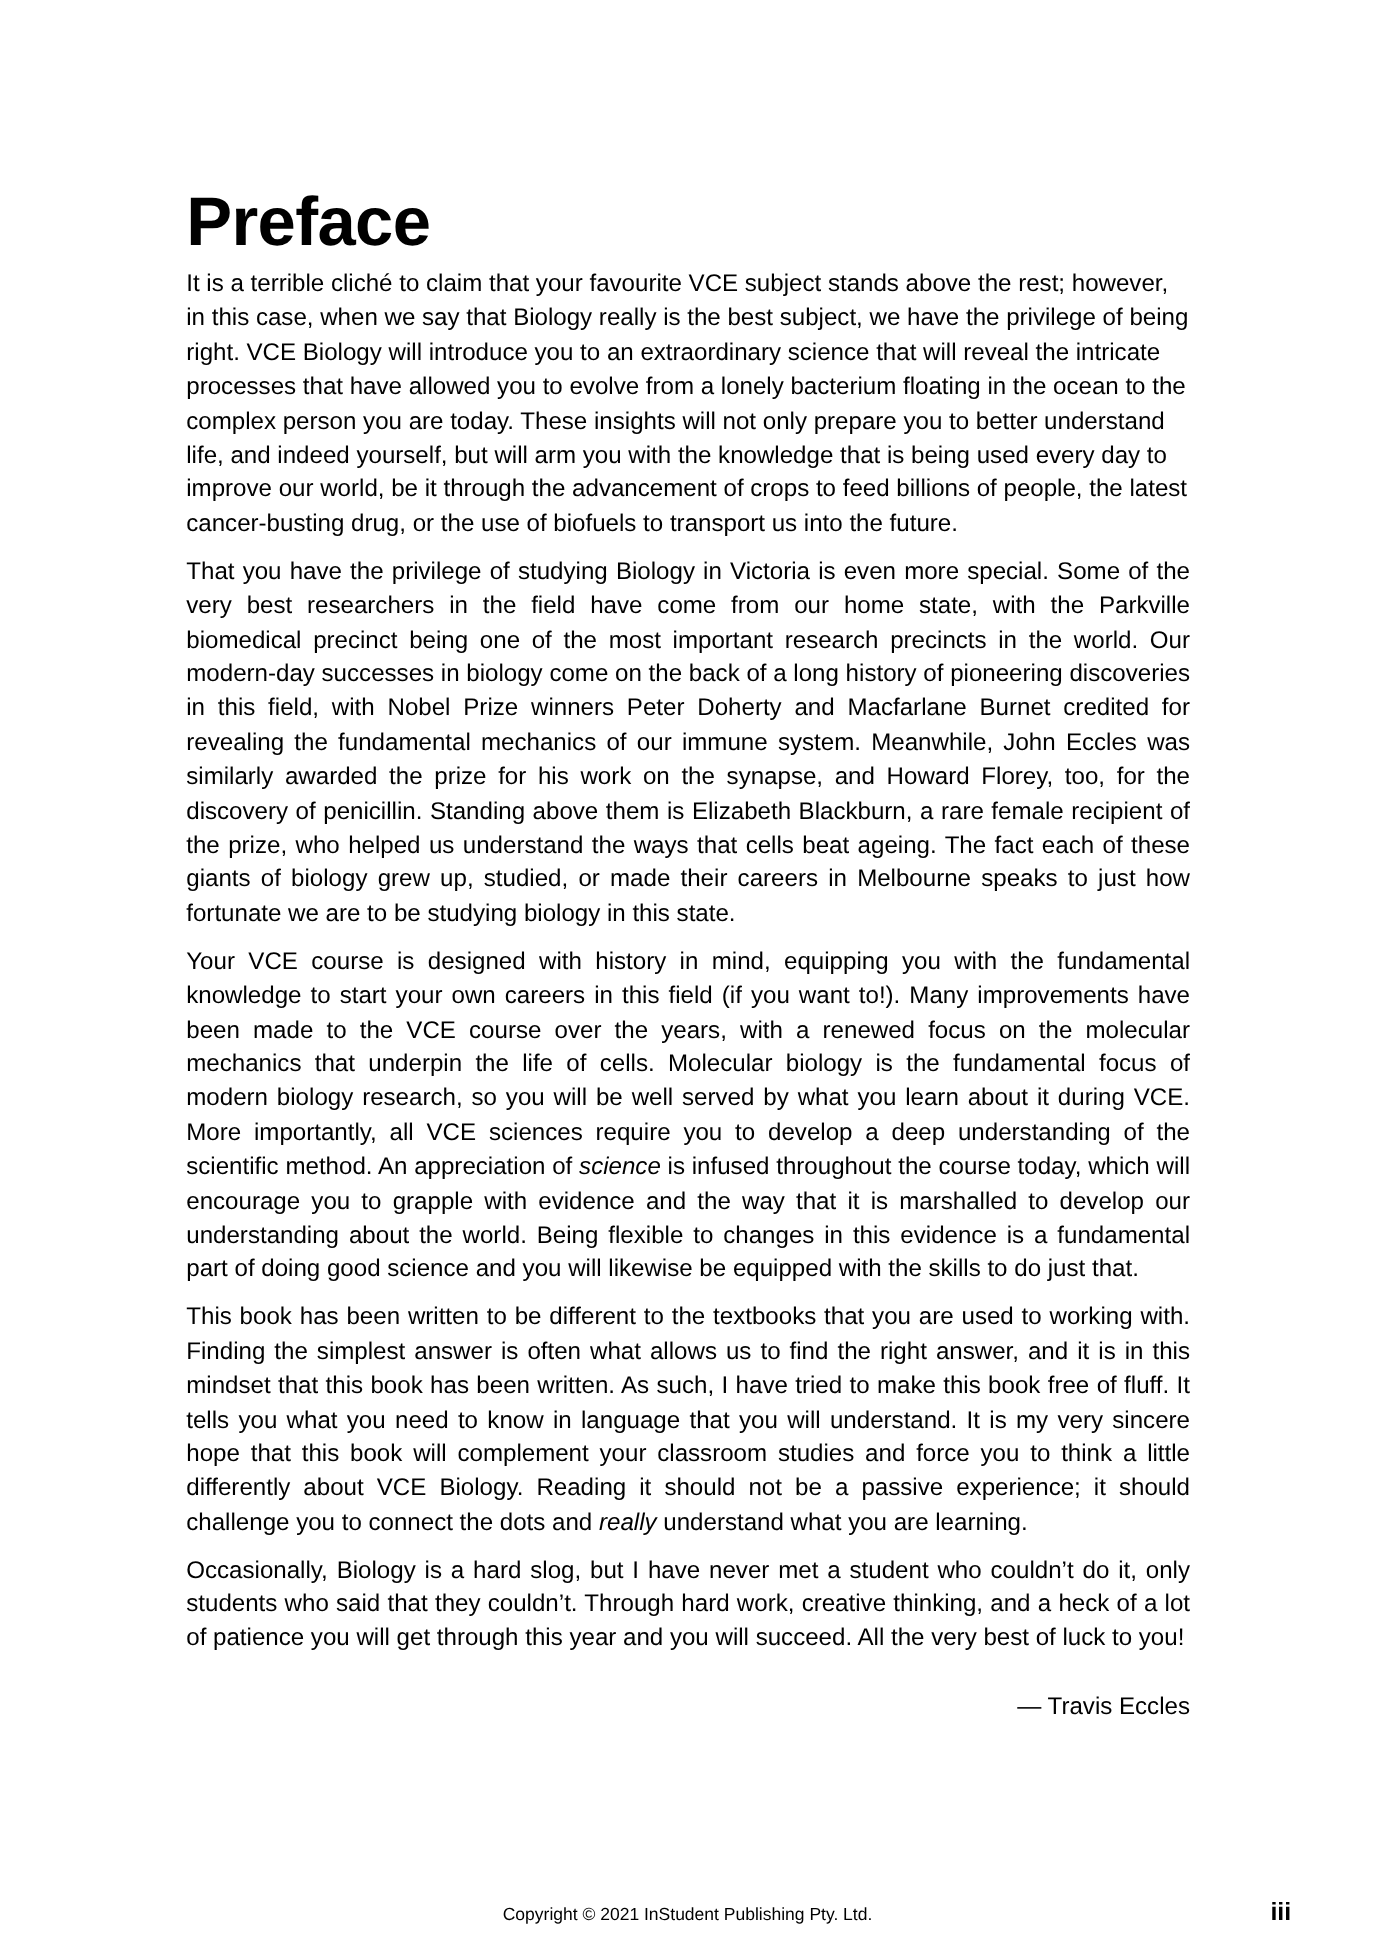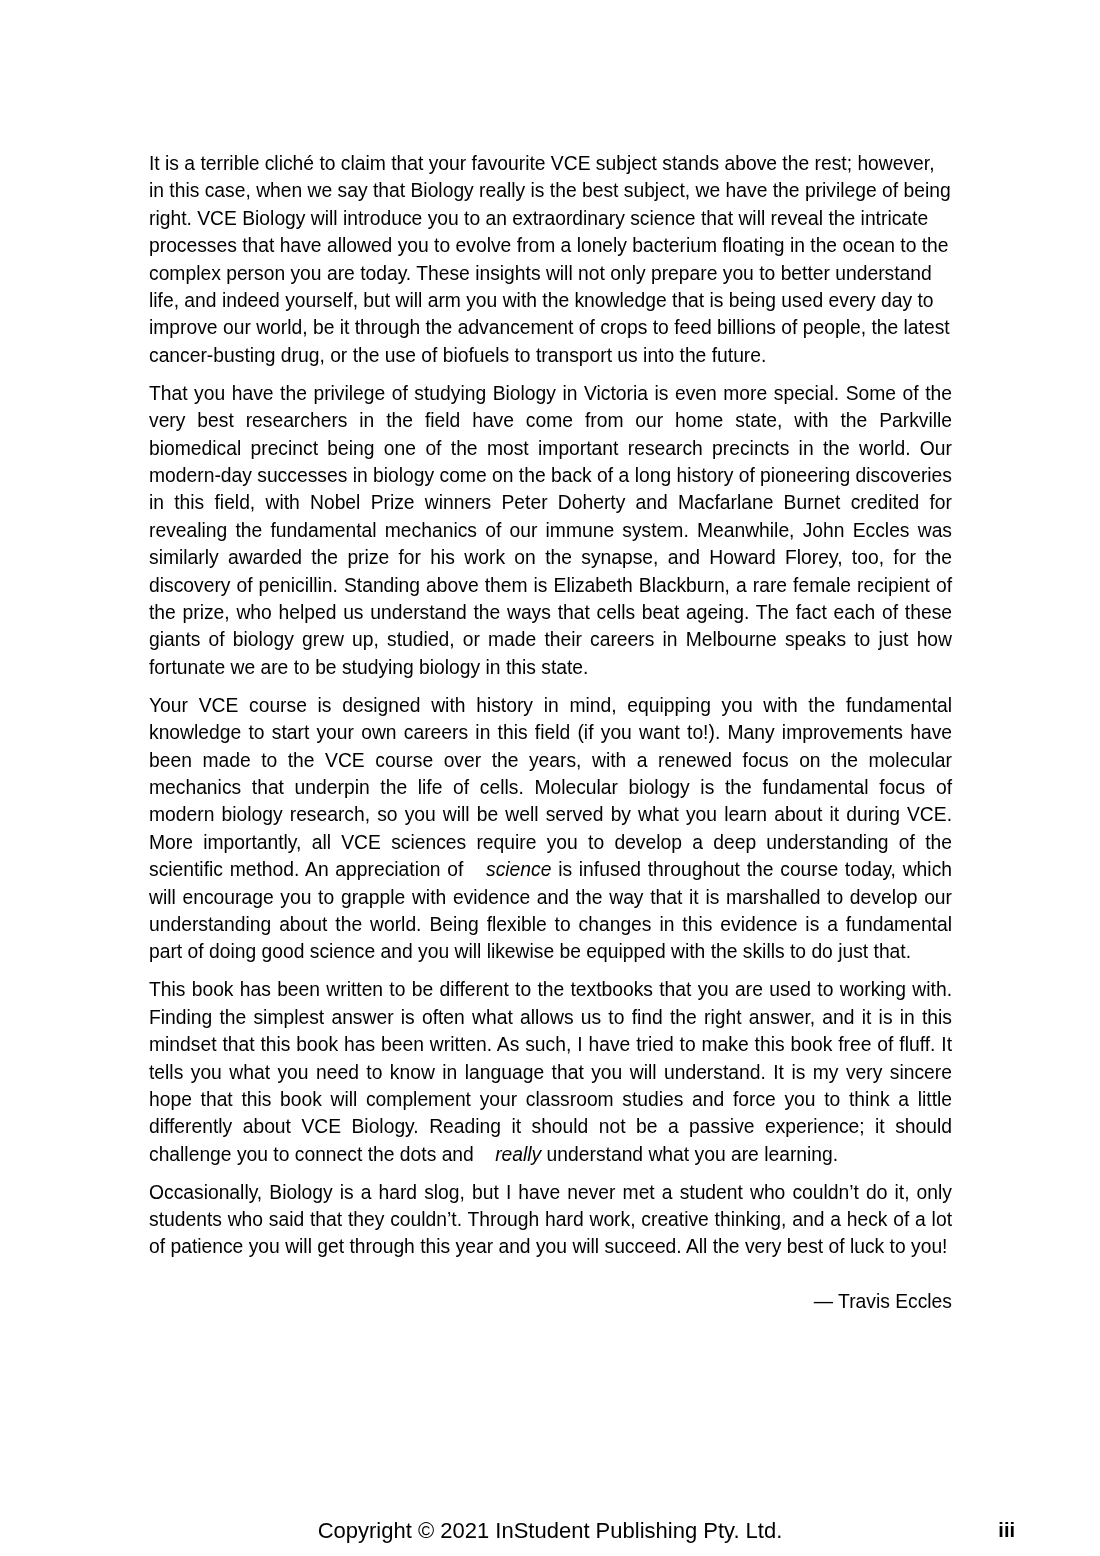--- a/index.html
+++ b/index.html
@@ -36,52 +36,52 @@
   .body-text p {
     font-size: 19.3px;
     line-height: 27.4px;
     text-align: justify;
     margin: 0 0 10.5px 0;
   }
   .body-text p:first-child {
     text-align: left;
   }
   .body-text em {
-    margin-left: 16px;
   }
   .signature {
     margin-top: 27px;
     text-align: right;
     font-size: 19.3px;
     line-height: 27.4px;
   }
   .footer-copyright {
     position: absolute;
     top: 1521px;
     left: 0;
     width: 1100px;
     text-align: center;
-    font-size: 22px;
+    font-size: 14px;
     line-height: 20px;
   }
   .page-number {
     position: absolute;
     top: 1519px;
-    right: 85px;
+    right: 67px;
     font-size: 20px;
     line-height: 22px;
     font-weight: 700;
   }
 </style>
 </head>
 <body>
 
 <div class="page">
 
   <main class="content">
+    <h1 class="page-title">Preface</h1>
 
     <div class="body-text">
         <p><span>It is a terrible cliché to claim that your favourite VCE subject stands above the rest; however, in this case, when we say that Biology really is the best subject, we have the privilege of being right. VCE Biology will introduce you to an extraordinary science that will reveal the intricate processes that have allowed you to evolve from a lonely bacterium floating in the ocean to the complex person you are today. These insights will not only prepare you to better understand life, and indeed yourself, but will arm you with the knowledge that is being used every day to improve our world, be it through the advancement of crops to feed billions of people, the latest cancer-busting drug, or the use of biofuels to transport us into the future.</span></p>
         <p><span>That you have the privilege of studying Biology in Victoria is even more special. Some of the very best researchers in the field have come from our home state, with the Parkville biomedical precinct being one of the most important research precincts in the world. Our modern-day successes in biology come on the back of a long history of pioneering discoveries in this field, with Nobel Prize winners Peter Doherty and Macfarlane Burnet credited for revealing the fundamental mechanics of our immune system. Meanwhile, John Eccles was similarly awarded the prize for his work on the synapse, and Howard Florey, too, for the discovery of penicillin. Standing above them is Elizabeth Blackburn, a rare female recipient of the prize, who helped us understand the ways that cells beat ageing. The fact each of these giants of biology grew up, studied, or made their careers in Melbourne speaks to just how fortunate we are to be studying biology in this state.</span></p>
         <p><span>Your VCE course is designed with history in mind, equipping you with the fundamental knowledge to start your own careers in this field (if you want to!). Many improvements have been made to the VCE course over the years, with a renewed focus on the molecular mechanics that underpin the life of cells. Molecular biology is the fundamental focus of modern biology research, so you will be well served by what you learn about it during VCE. More importantly, all VCE sciences require you to develop a deep understanding of the scientific method. An appreciation of </span><em>science</em><span> is infused throughout the course today, which will encourage you to grapple with evidence and the way that it is marshalled to develop our understanding about the world. Being flexible to changes in this evidence is a fundamental part of doing good science and you will likewise be equipped with the skills to do just that.</span></p>
         <p><span>This book has been written to be different to the textbooks that you are used to working with. Finding the simplest answer is often what allows us to find the right answer, and it is in this mindset that this book has been written. As such, I have tried to make this book free of fluff. It tells you what you need to know in language that you will understand. It is my very sincere hope that this book will complement your classroom studies and force you to think a little differently about VCE Biology. Reading it should not be a passive experience; it should challenge you to connect the dots and </span><em>really</em><span> understand what you are learning.</span></p>
         <p><span>Occasionally, Biology is a hard slog, but I have never met a student who couldn’t do it, only students who said that they couldn’t. Through hard work, creative thinking, and a heck of a lot of patience you will get through this year and you will succeed. All the very best of luck to you!</span></p>
       </div>
 
     <div class="signature">— Travis Eccles</div>

